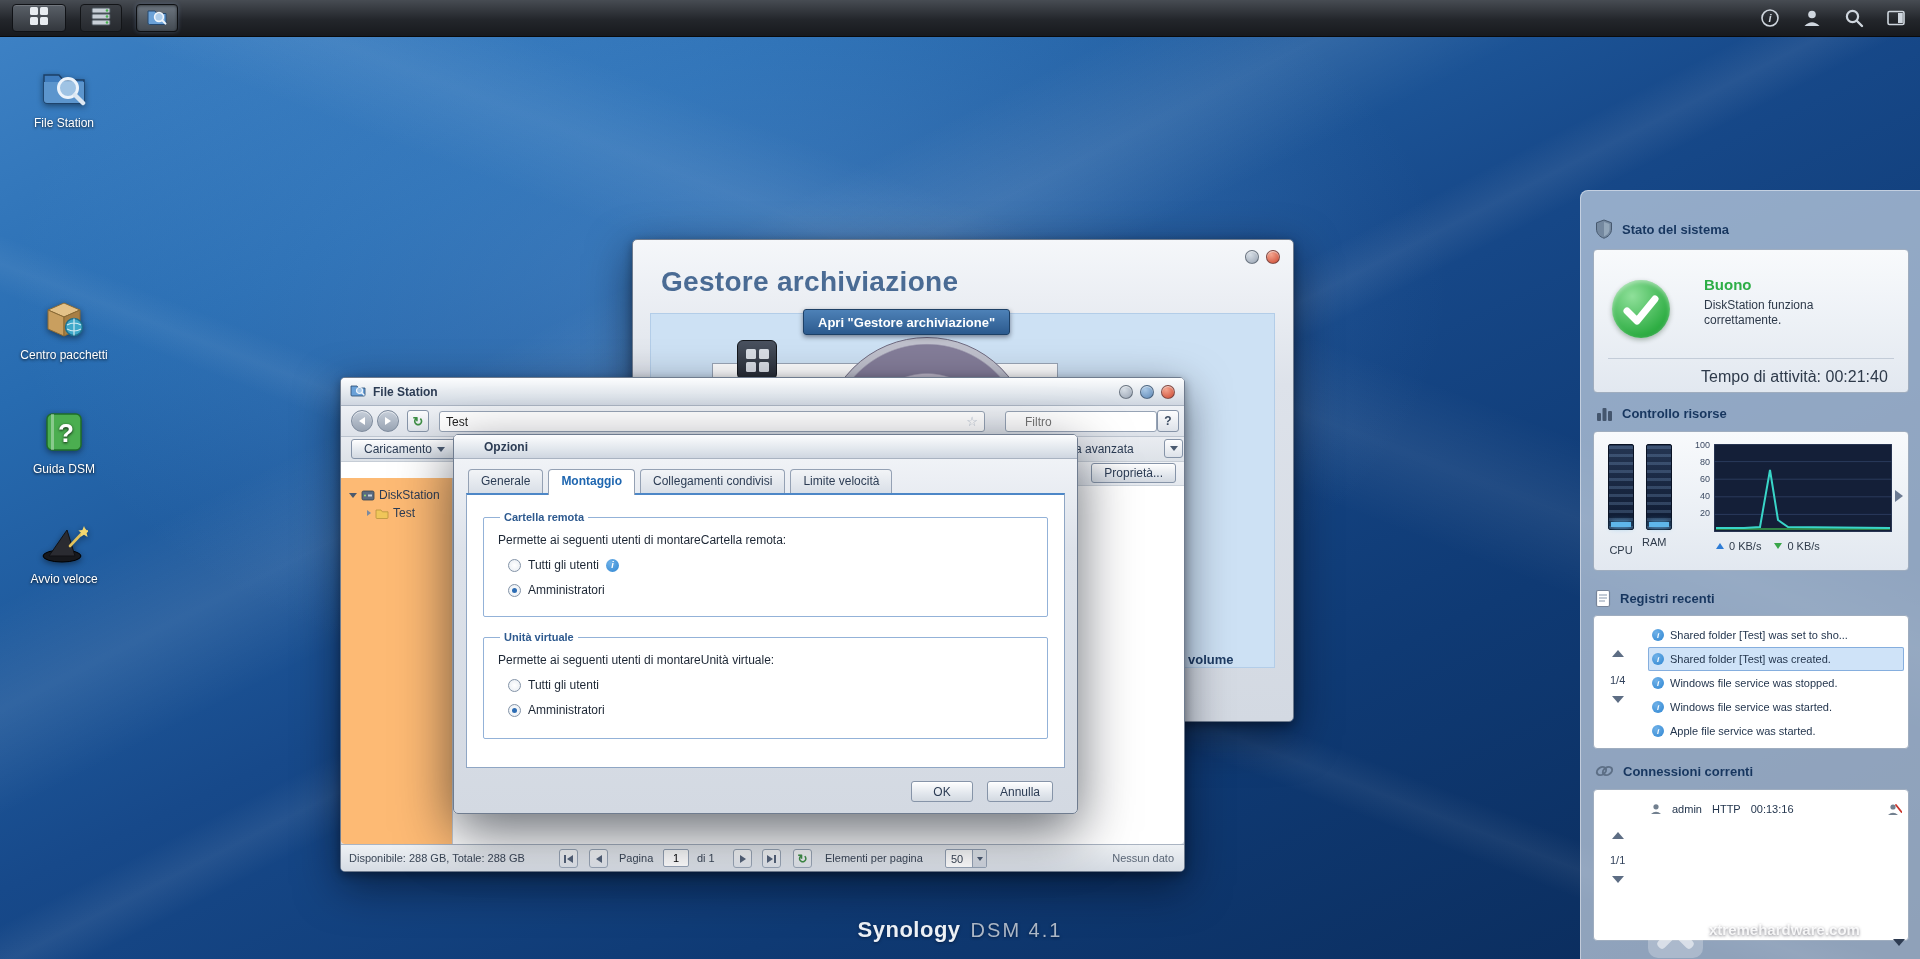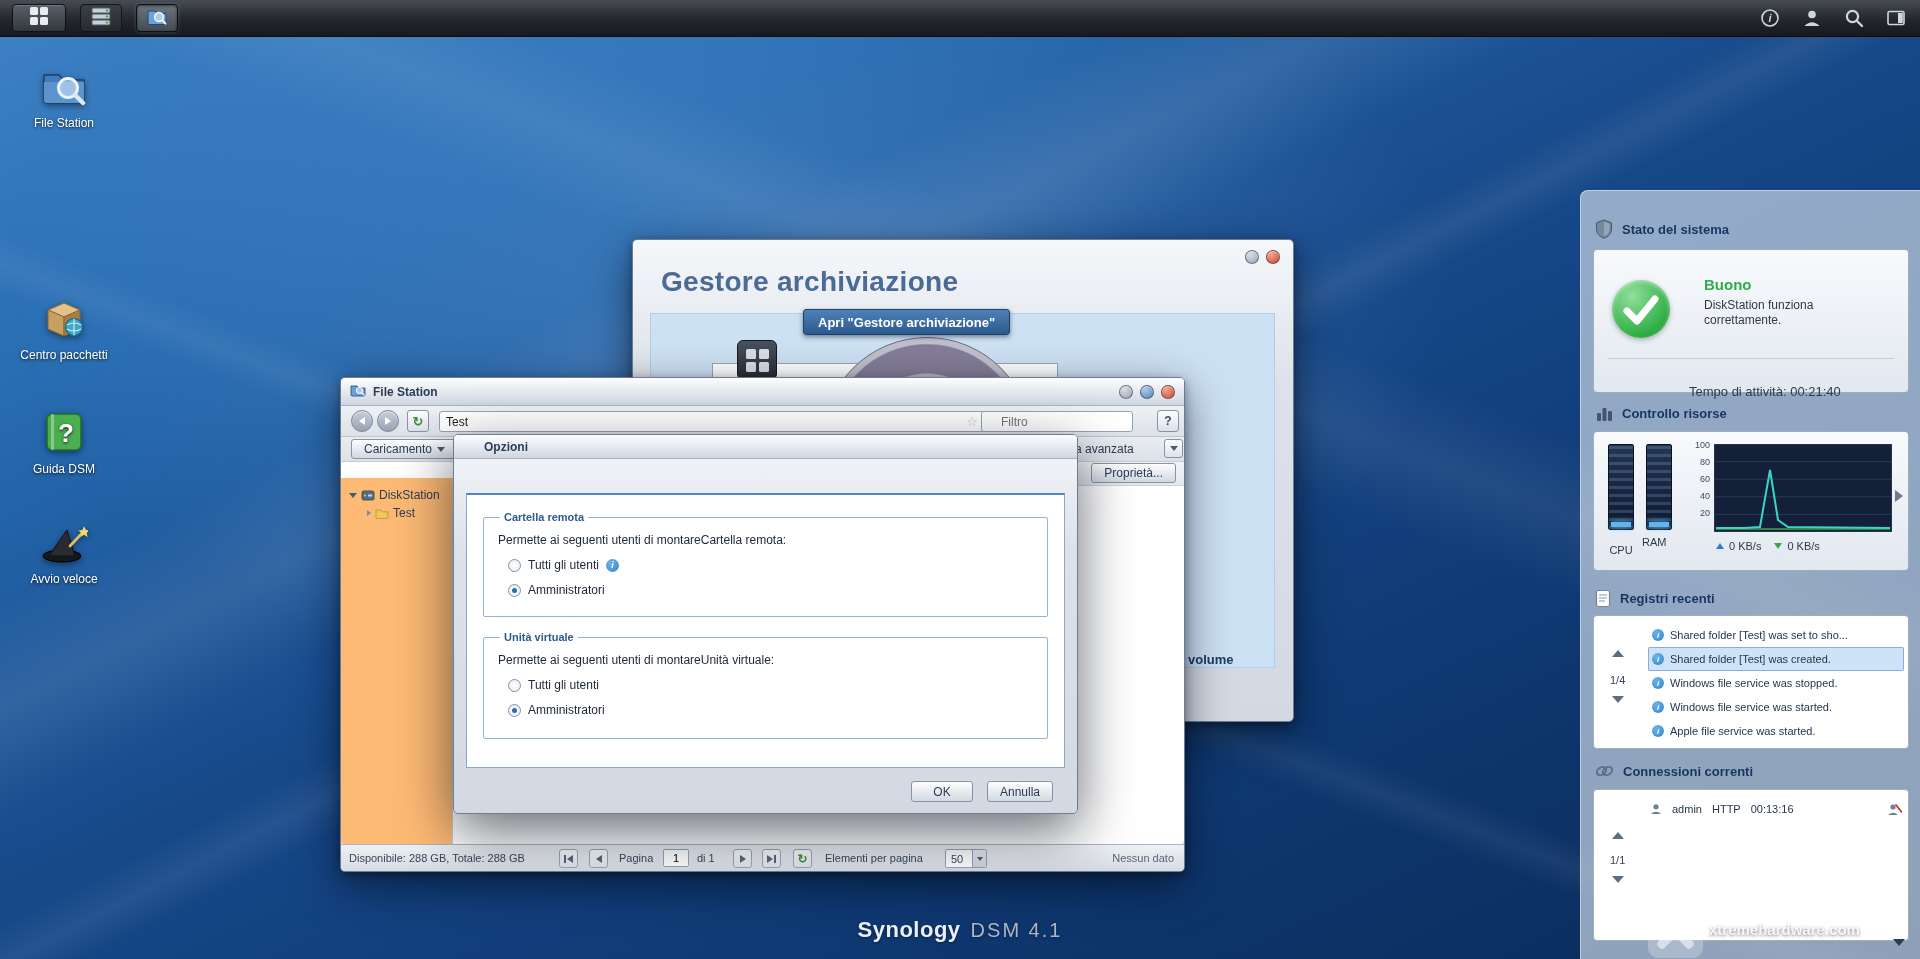--- a/index.html
+++ b/index.html
@@ -292,21 +292,21 @@
       <div class="nav-btn" style="left:36px;">
           <span class="tri-r" style="border-left-color:#fff;"></span>
         </div>
       <div class="tool-sq" style="left:66px;">
           <span style="font-size:13px; font-weight:bold; color:#3f8f46;">↻</span>
         </div>
       <div class="field" style="position:absolute; left:98px; top:5px; width:546px; height:21px;">
         <input type="text" value="Test" style="">
         <span style="color:#b9c3d1; font-size:13px; line-height:13px;">☆</span>
       </div>
-      <div class="field" style="position:absolute; left:640px; top:5px; width:152px; height:21px;padding-left:14px;">
+      <div class="field" style="position:absolute; left:664px; top:5px; width:152px; height:21px;padding-left:14px;">
         <svg width="14" height="13">
             <path d="M1.5 1.5 h11 l-4.2 4.8 v5 l-2.6 -1.8 v-3.2 Z" fill="#93a0b2"></path>
           </svg>
         <input type="text" style="color: rgb(152, 162, 178);" placeholder="Filtro">
       </div>
       <div class="tool-sq" style="left:816px;">
           <span style="font-size:12px; font-weight:bold; color:#3c4c62;">?</span>
         </div>
     </div>
 
@@ -377,20 +377,26 @@
           </span>
       </div>
       <span style="position:absolute; right:10px; top:7px; color:#5a6676;">Nessun dato</span>
     </div>
   </div>
 
   <div class="window" style="left:453px; top:434px; width:625px; height:380px; z-index:4; box-shadow:0 18px 55px rgba(2,8,20,.6);">
     <div class="titlebar" style="height:24px;padding-left:30px;">
       <span>Opzioni</span>
     </div>
+    <div class="dlg-tabs">
+      <div class="tab">Generale</div>
+      <div class="tab active">Montaggio</div>
+      <div class="tab">Collegamenti condivisi</div>
+      <div class="tab">Limite velocità</div>
+    </div>
     <div class="dlg-body">
       <fieldset style="height:106px;">
         <legend>Cartella remota</legend>
         <p class="desc">Permette ai seguenti utenti di montareCartella remota:</p>
         <div class="radio-row">
           <span class="radio"></span>
           <span>Tutti gli utenti</span>
           <span class="info-dot">i</span>
         </div>
         <div class="radio-row">
@@ -432,21 +438,21 @@
     </div>
     <div class="wg-box" style="top:58px; height:144px;">
       <div class="check-circle" style="left:18px; top:30px;">
         <svg width="58" height="58">
             <polyline points="15,31 25,41 43,19" fill="none" stroke="#fff" stroke-width="7" stroke-linecap="round" stroke-linejoin="round"></polyline>
           </svg>
       </div>
       <div style="position:absolute; left:110px; top:26px; font-size:15px; font-weight:bold; color:#2eae47;">Buono</div>
       <div style="position:absolute; left:110px; top:48px; width:180px; font-size:12px; color:#2e3a4a; line-height:15px;">DiskStation funziona correttamente.</div>
       <div style="position:absolute; left:14px; right:14px; top:108px; border-top:1px solid #c3ccd8;"></div>
-      <div style="position:absolute; left:95px; top:118px; font-size:13px; color:#2e3a4a;margin-top:16px;">Tempo di attività: 00:21:40</div>
+      <div style="position:absolute; left:107px; top:118px; font-size:16px; color:#2e3a4a;">Tempo di attività: 00:21:40</div>
     </div>
 
     <div class="wg-header" style="left:14px; top:213px;">
       <svg width="18" height="18">
           <g fill="#44566e">
             <rect x="2" y="9" width="4" height="8" rx="1"></rect>
             <rect x="7.5" y="4" width="4" height="13" rx="1"></rect>
             <rect x="13" y="7" width="4" height="10" rx="1"></rect>
           </g>
         </svg>

